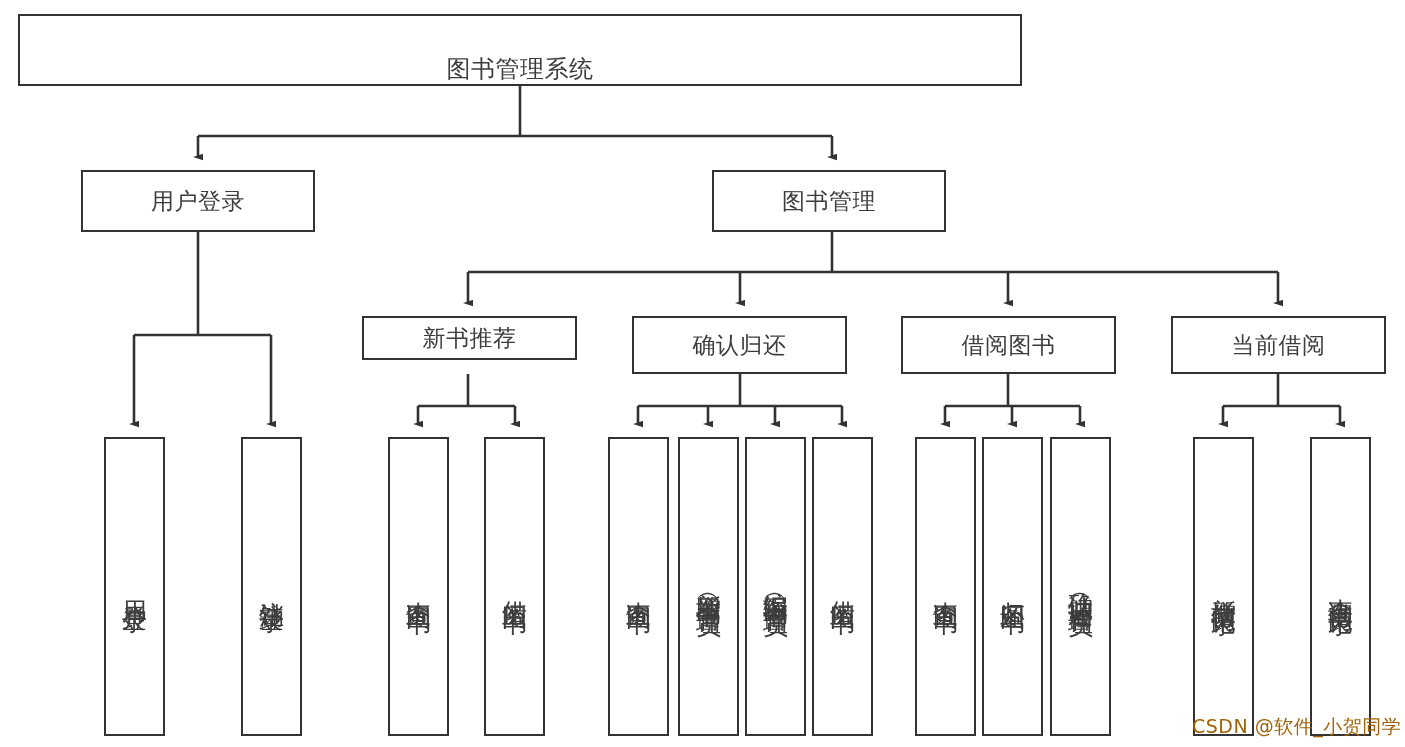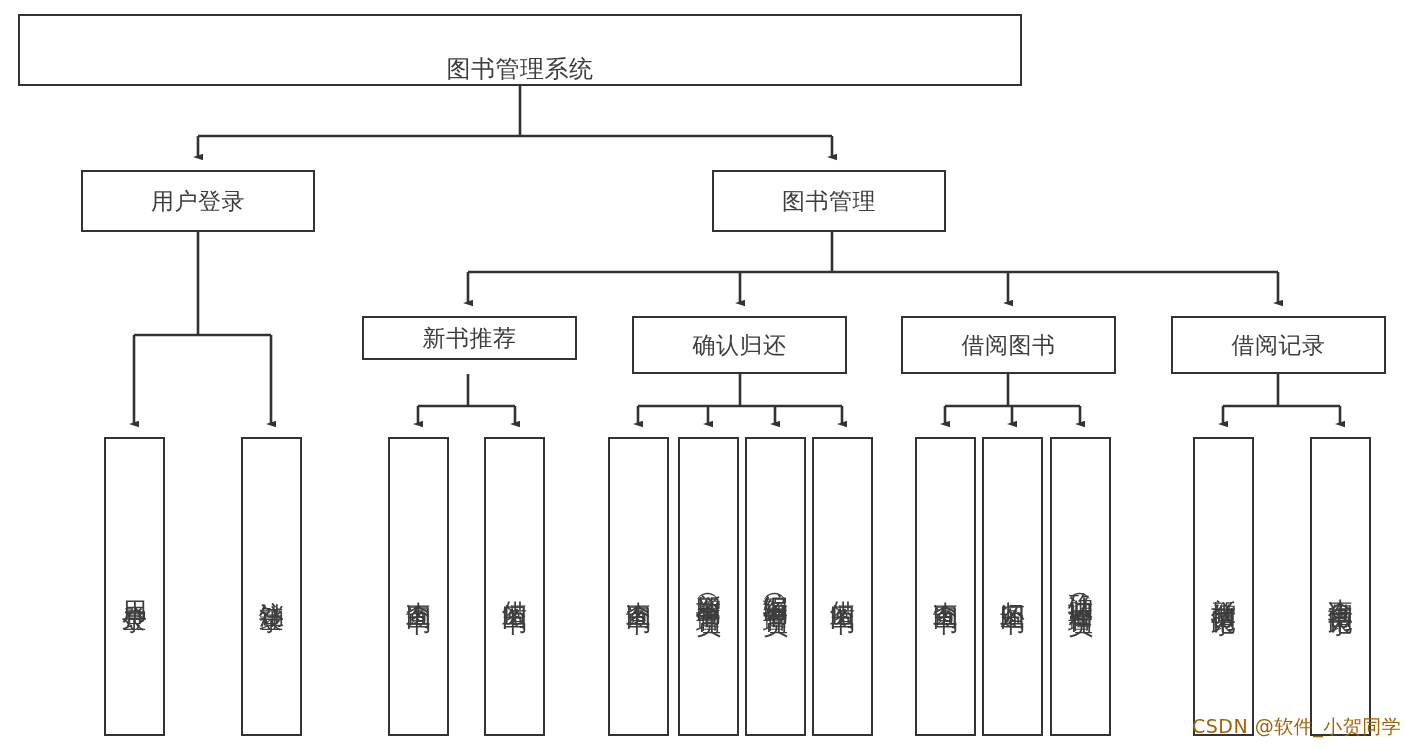--- a/index.html
+++ b/index.html
@@ -147,21 +147,21 @@
 
   <div class="node horiz" style="left:632px; top:316px; width:215px; height:58px;">
     <span class="node-label">确认归还</span>
   </div>
 
   <div class="node horiz" style="left:901px; top:316px; width:215px; height:58px;">
     <span class="node-label">借阅图书</span>
   </div>
 
   <div class="node horiz" style="left:1171px; top:316px; width:215px; height:58px;">
-    <span class="node-label">借阅记录</span>
+    <span class="node-label">当前借阅</span>
   </div>
 
   <div class="node vert" style="left:104px; top:437px; width:61px; height:299px;">
     <span class="node-label">用户登录</span>
   </div>
 
   <div class="node vert" style="left:241px; top:437px; width:61px; height:299px;">
     <span class="node-label">注销登录</span>
   </div>
 

